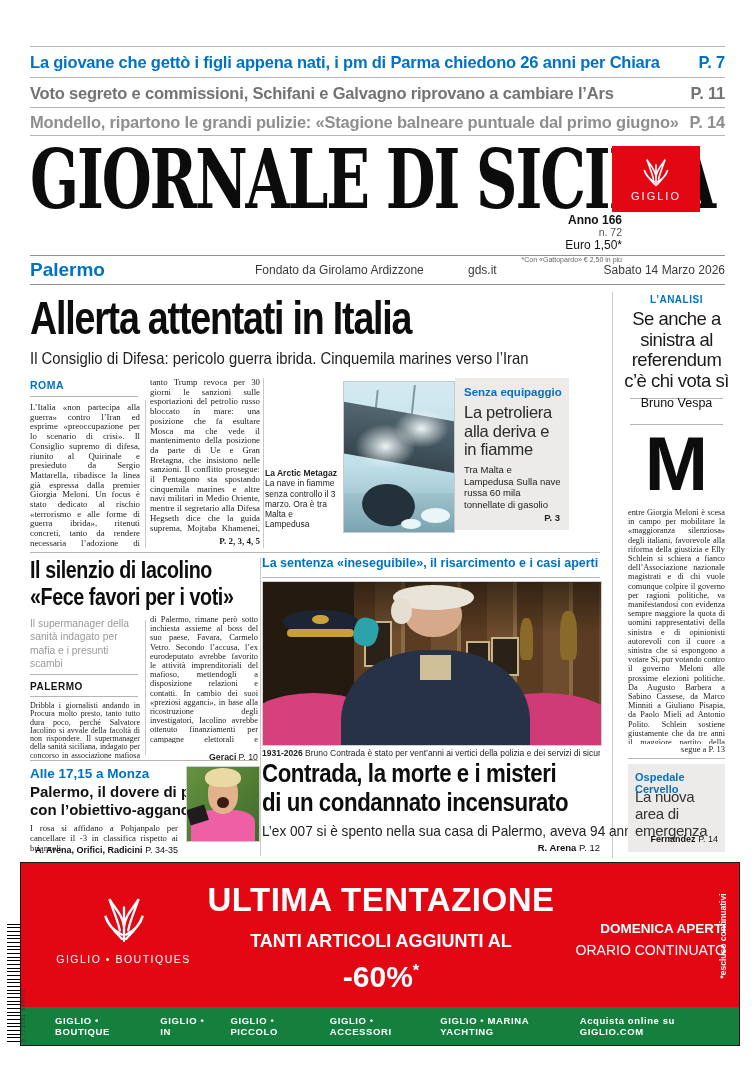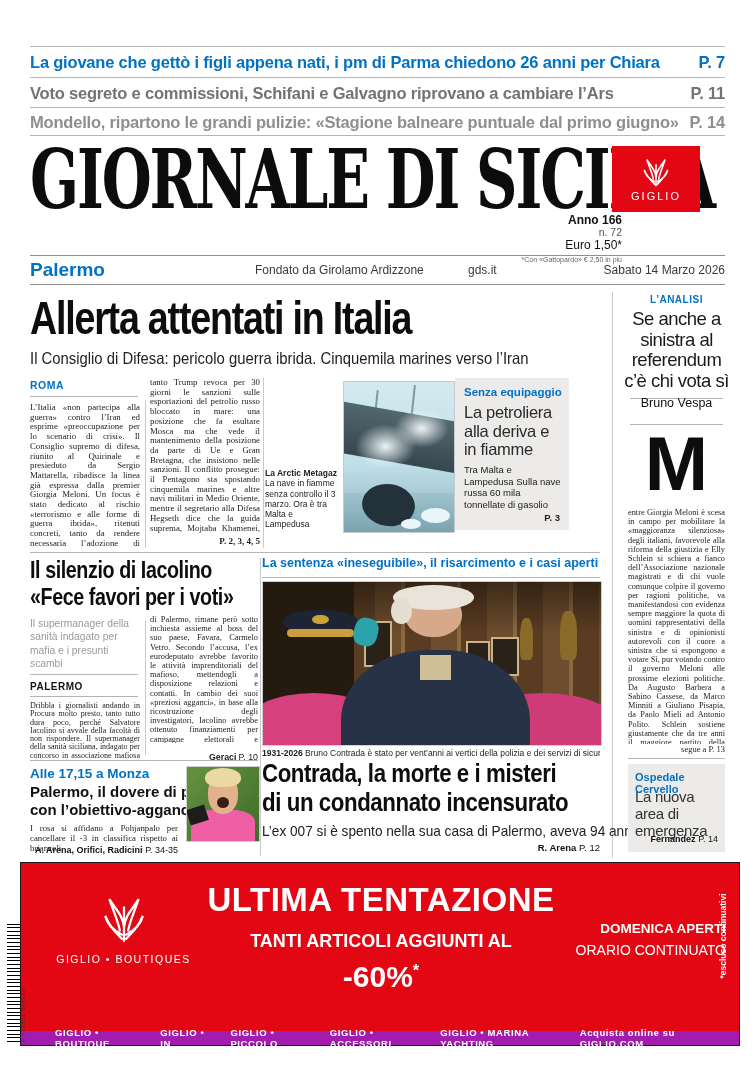--- a/index.html
+++ b/index.html
@@ -49,21 +49,21 @@
   .hair{position:absolute;left:38.5%;top:2%;width:24%;height:15%;background:#e9e4d9;border-radius:50%;}
   .hairL{position:absolute;left:38%;top:10%;width:6%;height:16%;background:#e5dfd2;border-radius:50%;}
   .ph-player{background:linear-gradient(135deg,#66923f,#3e6b2a);border:1px solid #cfcfcf;}
   .pjersey{position:absolute;left:6%;bottom:-4%;width:88%;height:46%;background:#ee5fa5;border-radius:34% 34% 0 0;}
   .pshould{position:absolute;left:2%;bottom:24%;width:26%;height:22%;background:#1d1d1d;transform:rotate(-18deg);}
   .phead{position:absolute;left:29%;top:9%;width:42%;height:54%;background:#e2b28c;border-radius:46%;}
   .phair{position:absolute;left:25%;top:1%;width:50%;height:26%;background:#ead9a4;border-radius:50% 50% 42% 42%;}
   .pmouth{position:absolute;left:42%;top:41%;width:17%;height:15%;background:#3c1d16;border-radius:50%;}
   
   .ad{position:absolute;left:20px;top:862px;width:718px;height:182px;background:#e30613;border:1px solid #1a1a1a;color:#fff;}
-  .ad-strip{position:absolute;left:0;right:0;bottom:0;height:14px;background:#a21caf;display:flex;align-items:center;
+  .ad-strip{position:absolute;left:0;right:0;bottom:0;height:38px;background:#15803d;display:flex;align-items:center;
             font-size:9.5px;letter-spacing:0.6px;font-weight:bold;}
   .ad-strip span{margin-right:24px;}
   .barcode{position:absolute;left:4px;top:924px;width:20px;height:118px;}
   .barcode .bars{position:absolute;left:3px;top:0;width:13px;height:100%;
     background:repeating-linear-gradient(180deg,#000 0 1.5px,#fff 1.5px 3px,#000 3px 4.5px,#fff 4.5px 7.5px,#000 7.5px 8.5px,#fff 8.5px 11px);}
   .barcode .num{position:absolute;left:16px;top:0;height:100%;font-size:5px;color:#333;
     writing-mode:vertical-rl;transform:rotate(180deg);letter-spacing:1px;}
   sup.small{font-size:55%;vertical-align:super;}
 </style>
 </head>

